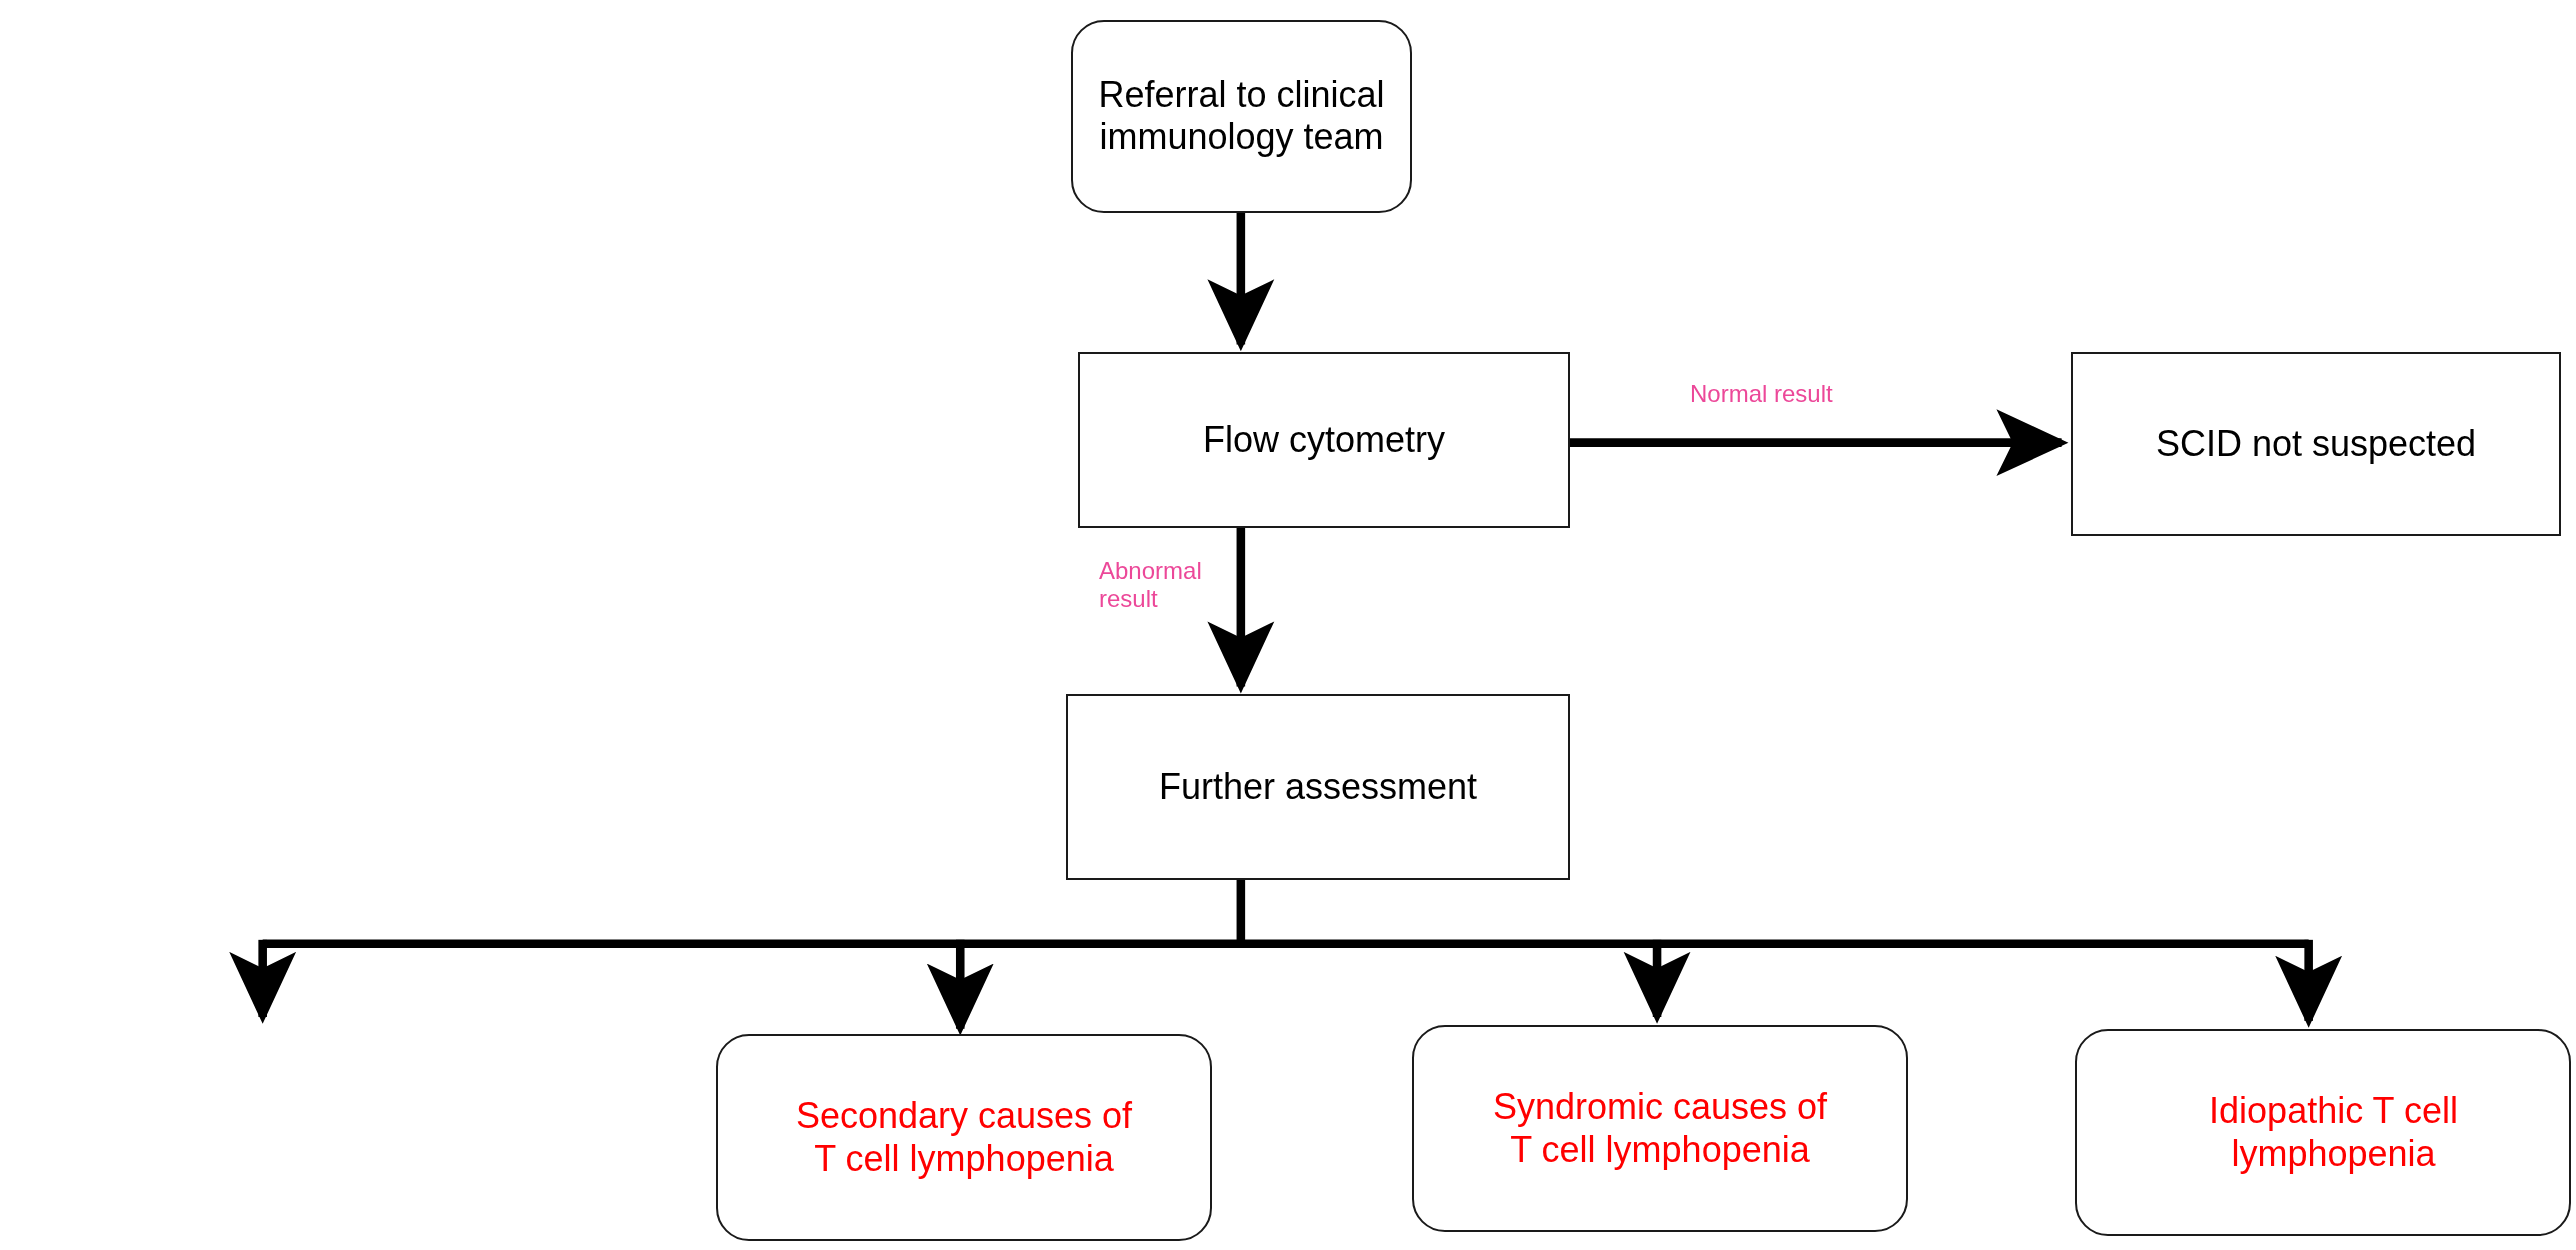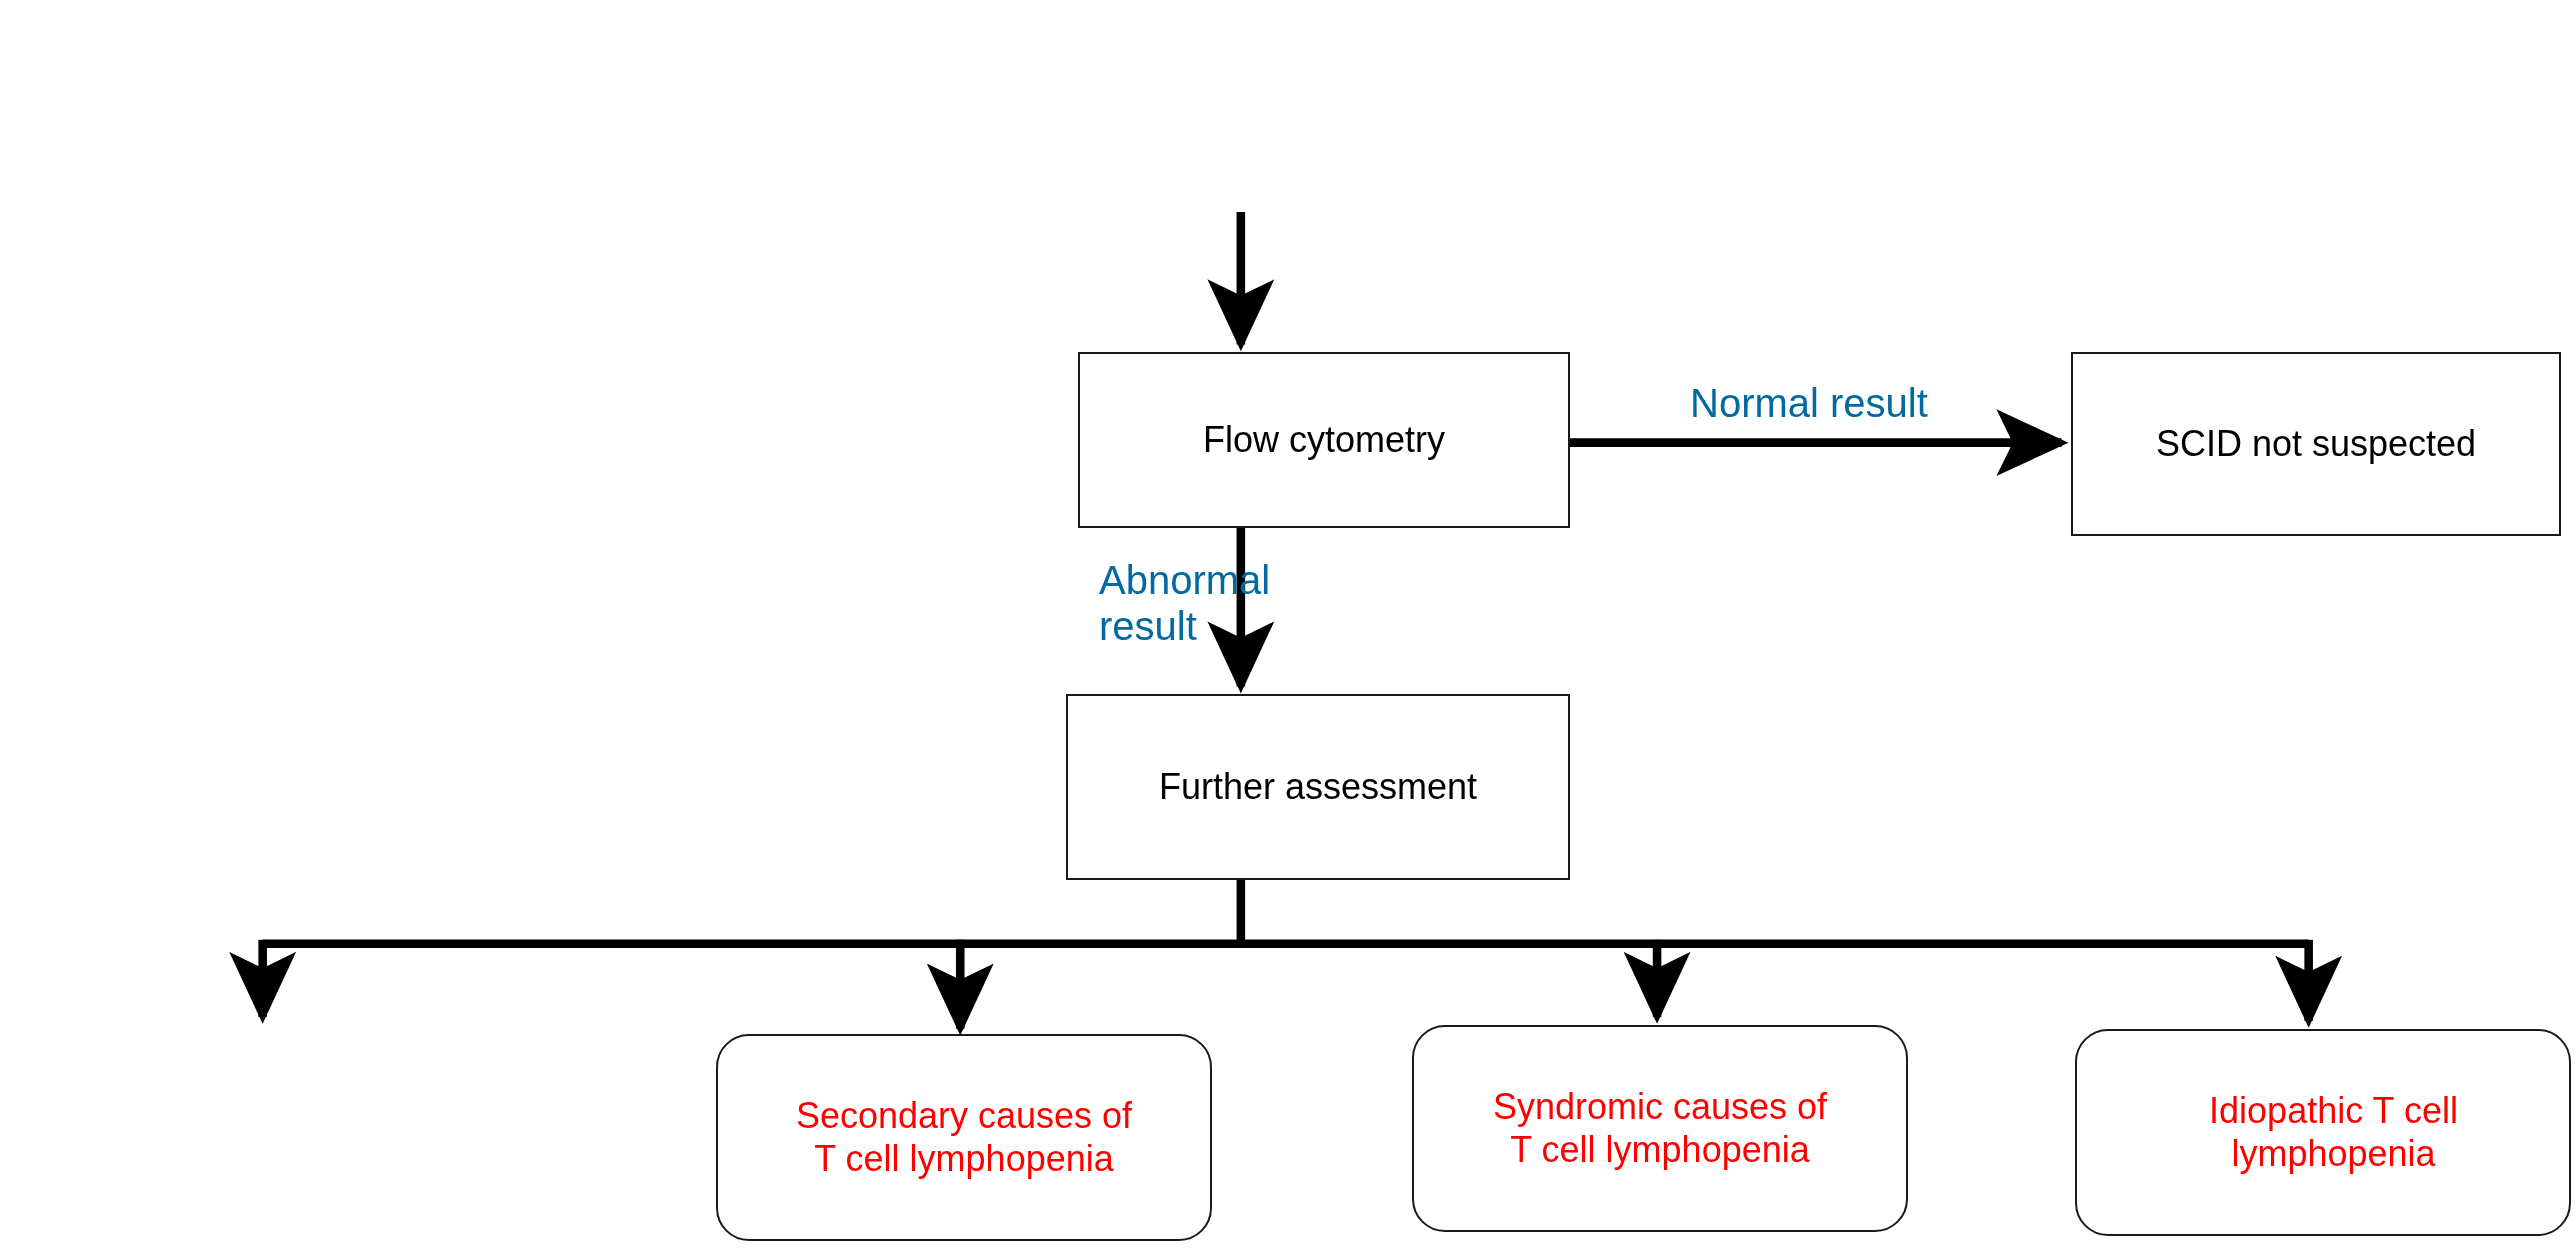--- a/index.html
+++ b/index.html
@@ -41,23 +41,23 @@
     font-size: 36px;
     line-height: 1.18;
     color: #000000;
     white-space: pre-line;
     padding: 0 14px;
   }
   .node-label.red { color: #ff0000; }
   .edge-label {
     position: absolute;
     font-family: "Liberation Sans", sans-serif;
-    font-size: 40px;
+    font-size: 24px;
     line-height: 1.15;
-    color: #0369a1;
+    color: #ec4899;
     white-space: pre-line;
   }
 </style>
 </head>
 <body>
 
 <div id="canvas">
 
   <svg class="layer" viewBox="0 0 3305 1604" preserveAspectRatio="none">
     <defs>
@@ -93,20 +93,24 @@
 
     <g>
       <line x1="2126" y1="1206" x2="2126" y2="1305" stroke="#000000" stroke-width="11" marker-end="url(#arrowhead)"></line>
     </g>
 
     <g>
       <line x1="2962" y1="1206" x2="2962" y2="1310" stroke="#000000" stroke-width="11" marker-end="url(#arrowhead)"></line>
     </g>
   </svg>
 
+  <div class="node-box rounded" style="left:1071px; top:19.5px; width:341px; height:193px;">
+    <div class="node-label">Referral to clinical
+immunology team</div>
+  </div>
 
   <div class="node-box square" style="left:1078px; top:352px; width:492px; height:176px;">
     <div class="node-label">Flow cytometry</div>
   </div>
 
   <div class="node-box square" style="left:2071px; top:352px; width:490px; height:184px;">
     <div class="node-label">SCID not suspected</div>
   </div>
 
   <div class="node-box square" style="left:1066px; top:694px; width:504px; height:186px;">

